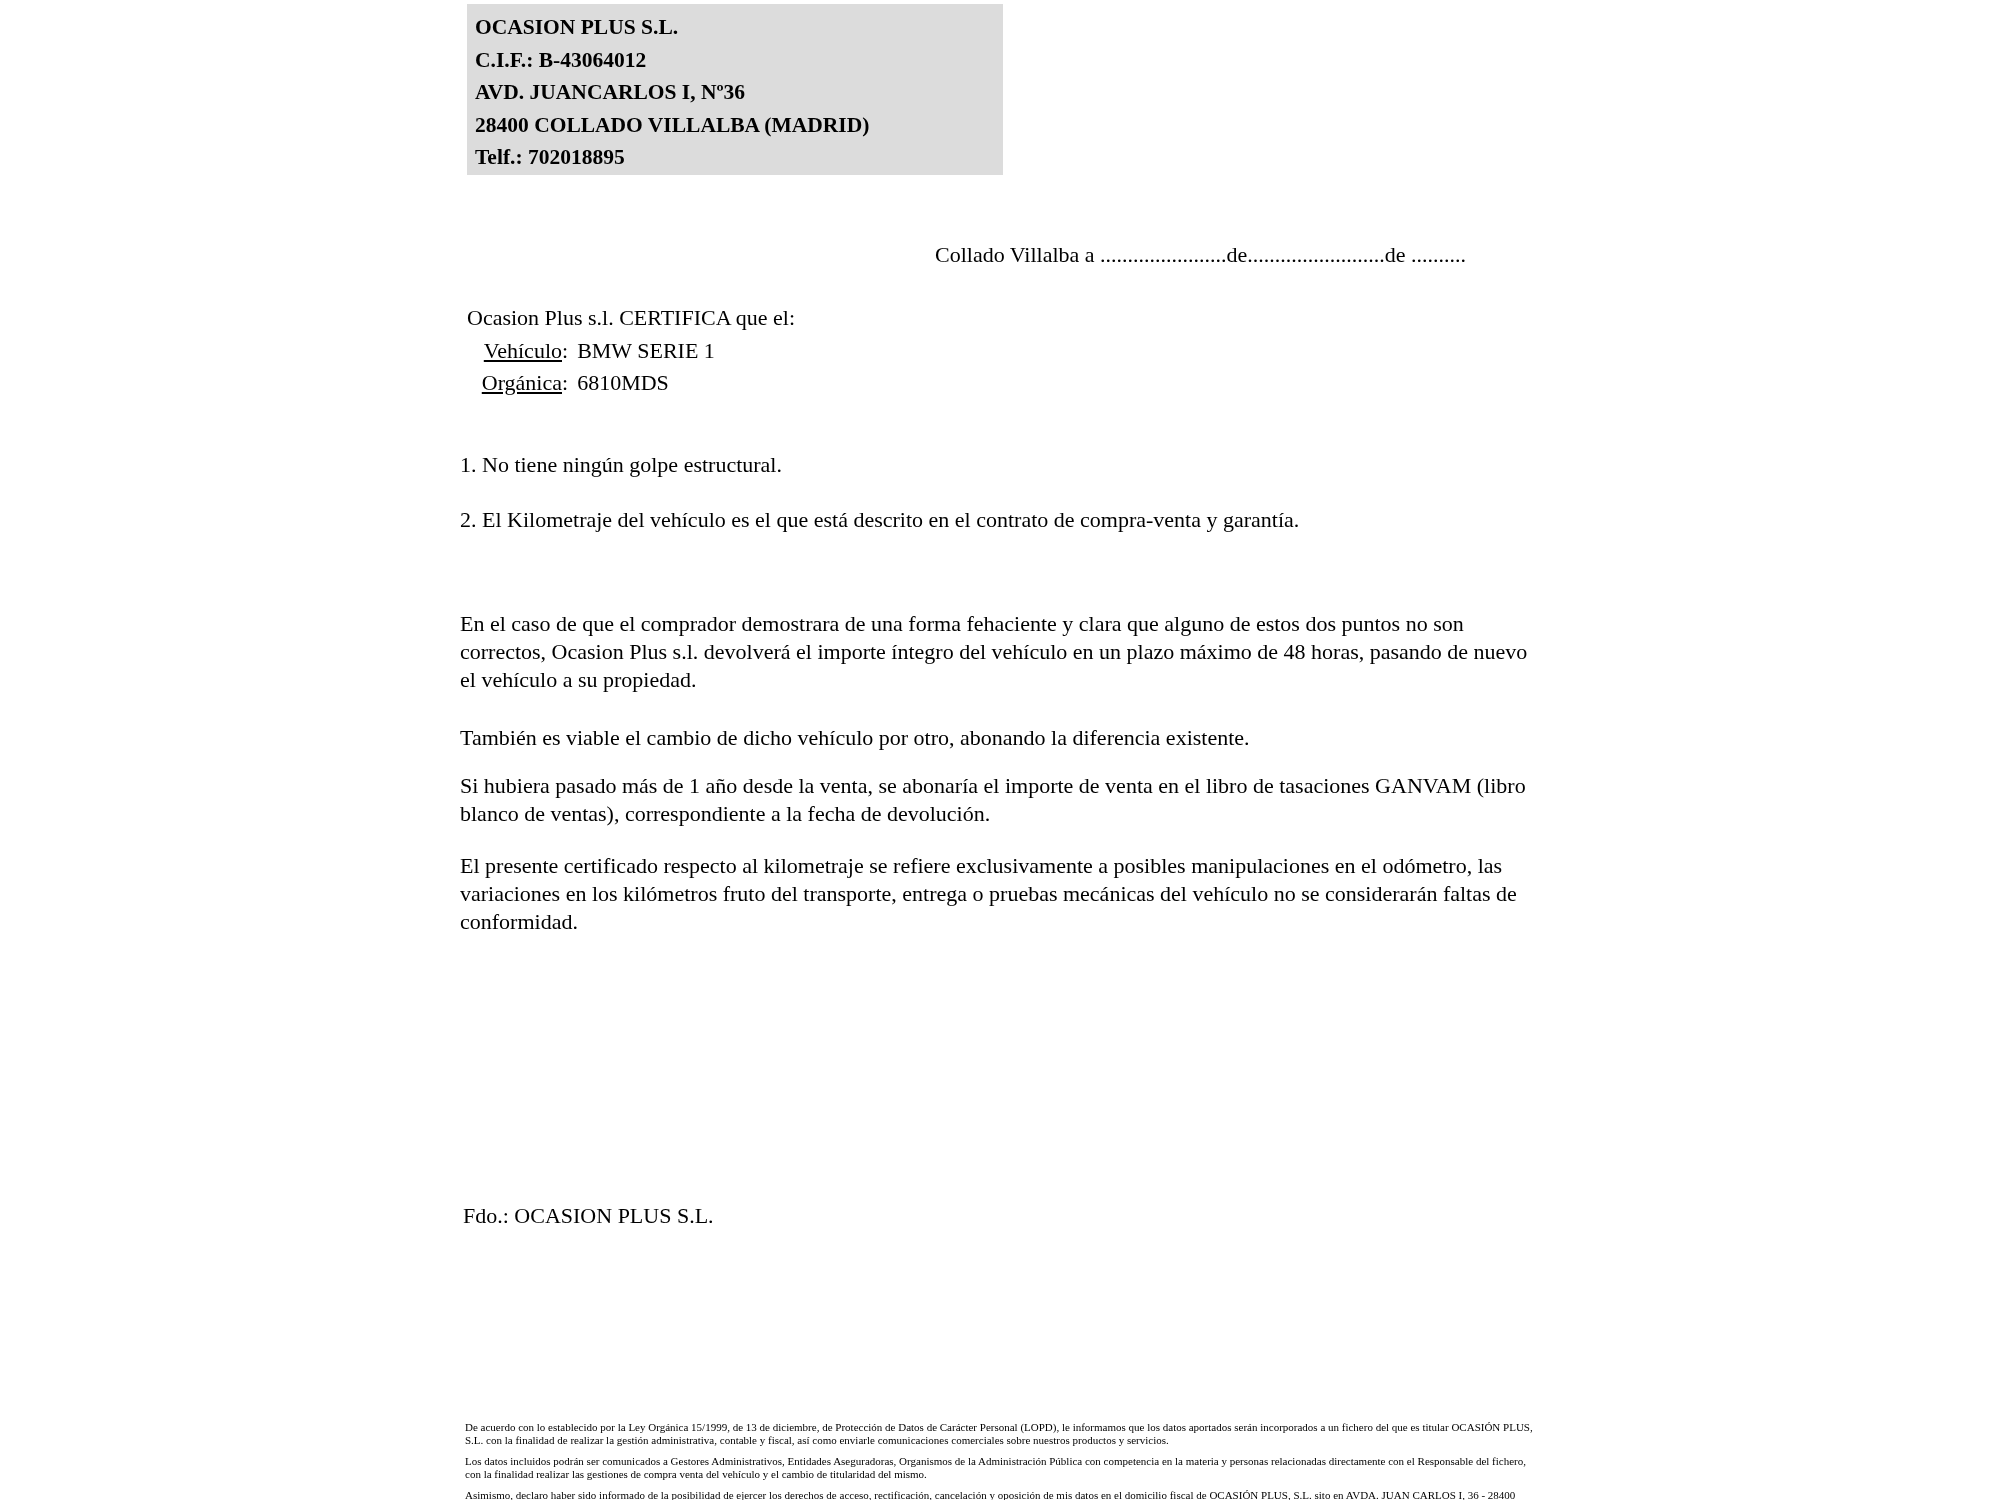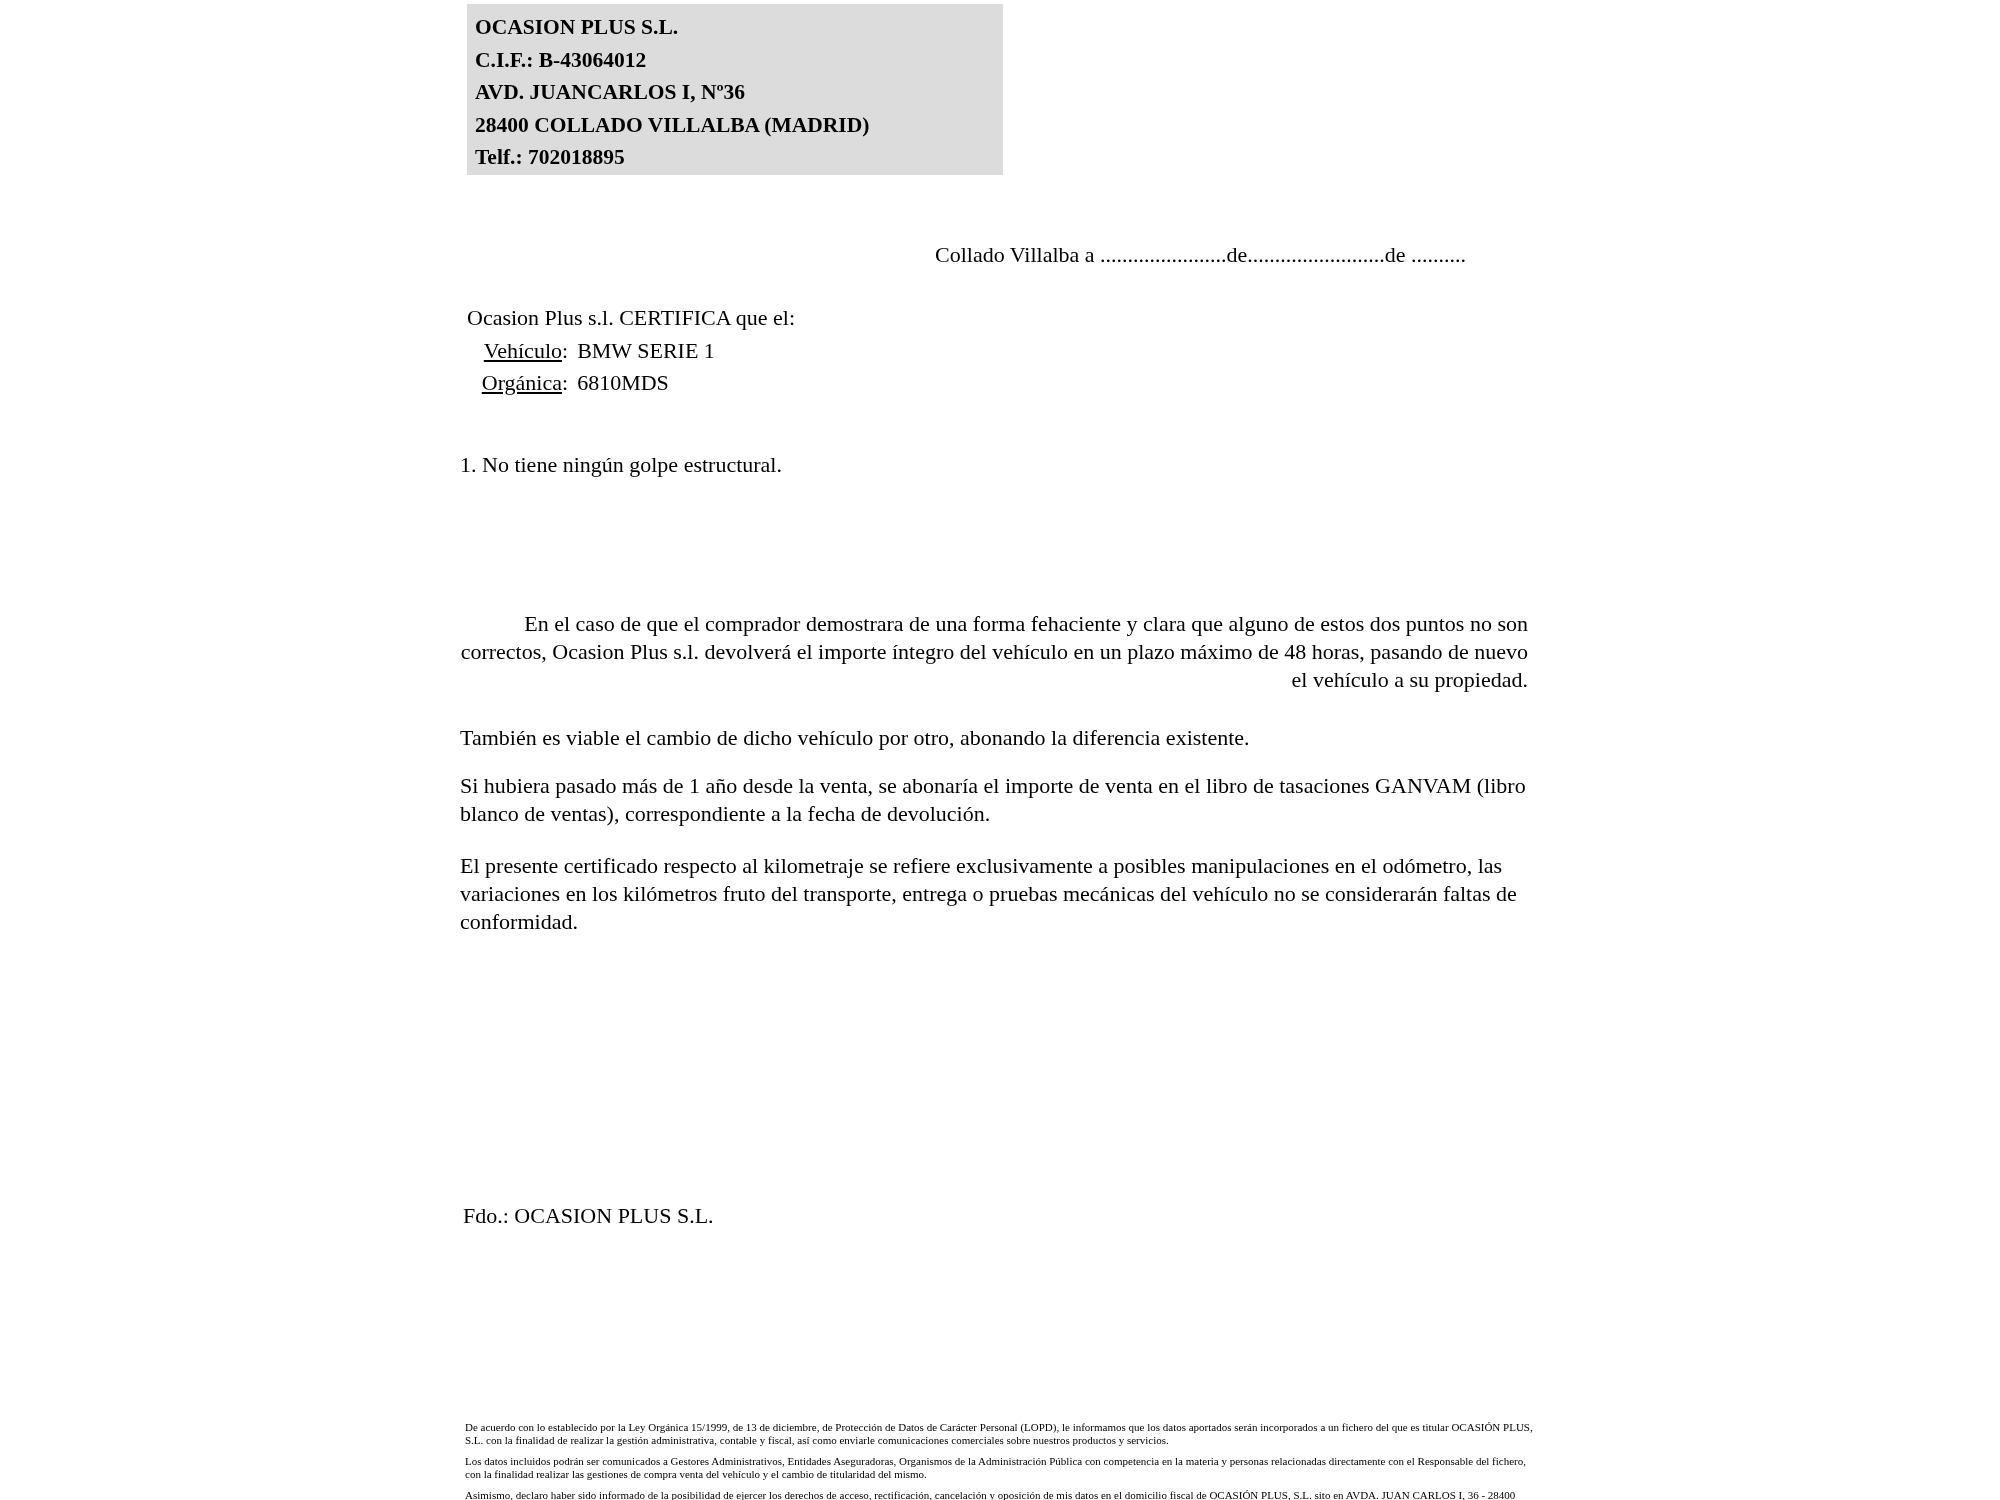--- a/index.html
+++ b/index.html
@@ -37,21 +37,21 @@
   .item {
     position:absolute; left:460px; font-size:22px; white-space:nowrap;
   }
   .item-1 { top:452px; }
   .item-2 { top:507px; }
 
   .body-text {
     position:absolute; left:460px; top:610px; width:1068px;
     font-size:22px; line-height:28px; text-align:left;
   }
-  .body-text p.p1 { margin-bottom:30px;text-align:right; }
+  .body-text p.p1 { margin-bottom:30px; }
   .body-text p.p2 { margin-bottom:20px; }
   .body-text p.p3 { margin-bottom:24px; }
   .body-text p.p4 { margin-bottom:0; }
 
   .signature {
     position:absolute; left:463px; top:1203px; font-size:22px; white-space:nowrap;
   }
 
   .legal {
     position:absolute; left:458px; top:1414px; width:1088px;
@@ -74,20 +74,21 @@
 
   <div class="date-line">Collado Villalba a .......................de.........................de ..........</div>
 
   <div class="certify">
     <div class="certify-intro">Ocasion Plus s.l. CERTIFICA que el:</div>
     <div class="field"><span class="field-label">Vehículo</span><span class="field-sep">:</span><span class="field-value">BMW SERIE 1</span></div>
     <div class="field"><span class="field-label">Orgánica</span><span class="field-sep">:</span><span class="field-value">6810MDS</span></div>
   </div>
 
   <div class="item item-1">1. No tiene ningún golpe estructural.</div>
+  <div class="item item-2">2. El Kilometraje del vehículo es el que está descrito en el contrato de compra-venta y garantía.</div>
 
   <div class="body-text">
     <p class="p1">En el caso de que el comprador demostrara de una forma fehaciente y clara que alguno de estos dos puntos no son correctos, Ocasion Plus s.l. devolverá el importe íntegro del vehículo en un plazo máximo de 48 horas, pasando de nuevo el vehículo a su propiedad.</p>
     <p class="p2">También es viable el cambio de dicho vehículo por otro, abonando la diferencia existente.</p>
     <p class="p3">Si hubiera pasado más de 1 año desde la venta, se abonaría el importe de venta en el libro de tasaciones GANVAM (libro blanco de ventas), correspondiente a la fecha de devolución.</p>
     <p class="p4">El presente certificado respecto al kilometraje se refiere exclusivamente a posibles manipulaciones en el odómetro, las variaciones en los kilómetros fruto del transporte, entrega o pruebas mecánicas del vehículo no se considerarán faltas de conformidad.</p>
   </div>
 
   <div class="signature">Fdo.: OCASION PLUS S.L.</div>
 

